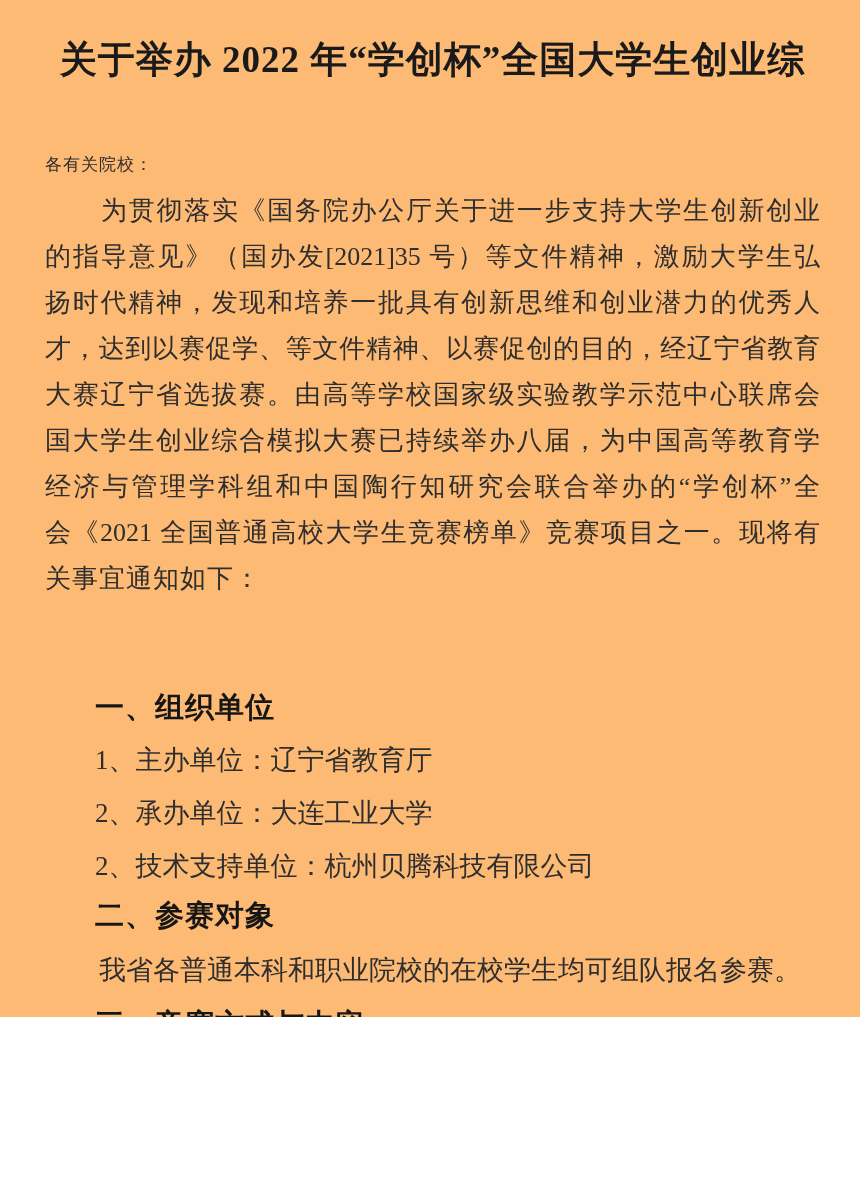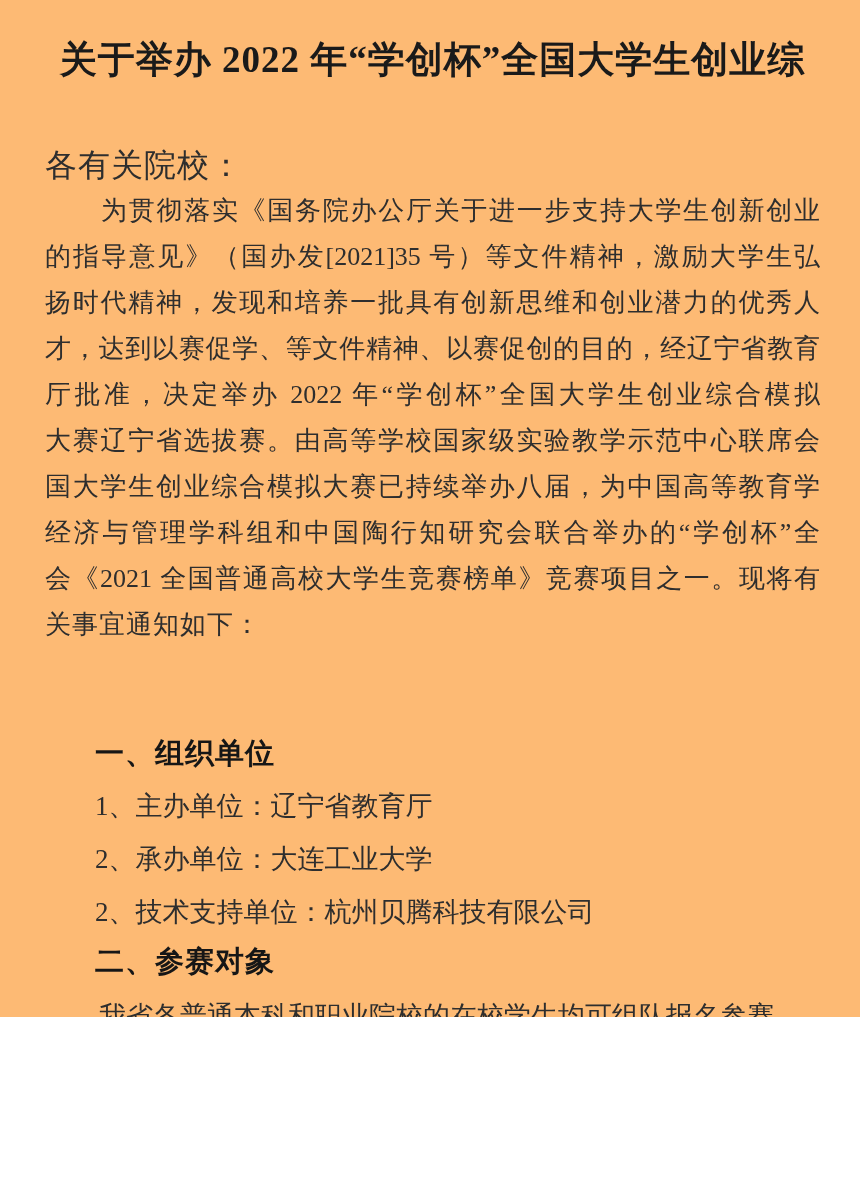--- a/index.html
+++ b/index.html
@@ -27,21 +27,21 @@
     font-weight: 700;
     color: #1a1a1a;
     letter-spacing: 1px;
   }
   .doc-title .tline {
     display: block;
     white-space: nowrap;
   }
   .salutation {
     margin: 56px 0 0 0;
-    font-size: 32px;
+    font-size: 17px;
     line-height: 46px;
     letter-spacing: 1px;
     white-space: nowrap;
   }
   .para {
     margin: 0;
     font-size: 26px;
     line-height: 46px;
   }
   .pline {
@@ -98,21 +98,20 @@
     <span class="tline">关于举办 2022 年“学创杯”全国大学生创业综</span>
   </h1>
 
   <p class="salutation">各有关院校：</p>
 
   <div class="para">
     <div class="pline first">为贯彻落实《国务院办公厅关于进一步支持大学生创新创业</div>
     <div class="pline">的指导意见》（国办发[2021]35 号）等文件精神，激励大学生弘</div>
     <div class="pline">扬时代精神，发现和培养一批具有创新思维和创业潜力的优秀人</div>
     <div class="pline">才，达到以赛促学、等文件精神、以赛促创的目的，经辽宁省教育</div>
-    <div class="pline">厅批准，决定举办 2022 年“学创杯”全国大学生创业综合模拟</div>
     <div class="pline">大赛辽宁省选拔赛。由高等学校国家级实验教学示范中心联席会</div>
     <div class="pline">国大学生创业综合模拟大赛已持续举办八届，为中国高等教育学</div>
     <div class="pline">经济与管理学科组和中国陶行知研究会联合举办的“学创杯”全</div>
     <div class="pline">会《2021 全国普通高校大学生竞赛榜单》竞赛项目之一。现将有</div>
     <div class="pline last">关事宜通知如下：</div>
   </div>
 
   <h2 class="sec-heading h1">一、组织单位</h2>
   <div class="item">1、主办单位：辽宁省教育厅</div>
   <div class="item">2、承办单位：大连工业大学</div>

